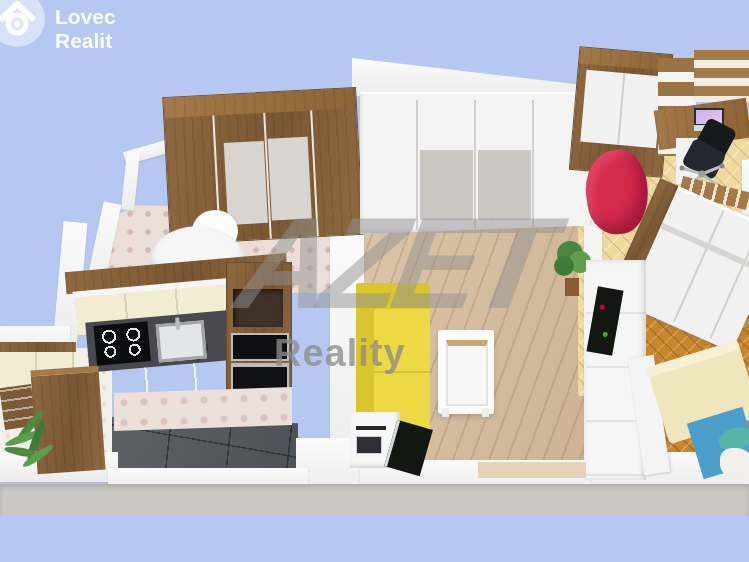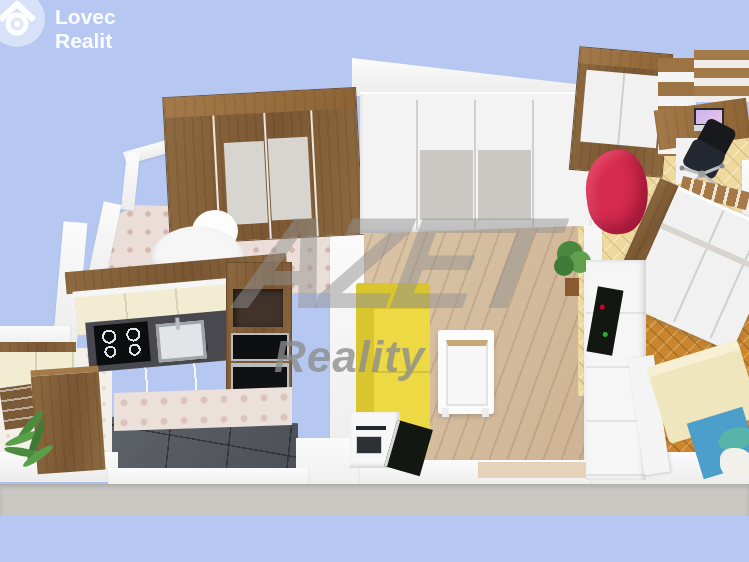--- a/index.html
+++ b/index.html
@@ -11,21 +11,21 @@
   .wood-light{background:repeating-linear-gradient(90deg,rgba(0,0,0,0.06) 0 2px,transparent 2px 10px),linear-gradient(100deg,#a57a4a,#8d6335);}
   .floor-pink{background:radial-gradient(circle at 9px 9px,rgba(193,146,138,0.5) 0 2.5px,transparent 3px),#ebded8;background-size:18px 18px;}
   .floor-plank{background:repeating-linear-gradient(110deg,rgba(120,85,55,0.18) 0 2px,transparent 2px 17px),linear-gradient(110deg,#dcc5a8,#cdb394);}
   .floor-herr-light{background:repeating-linear-gradient(45deg,rgba(160,120,60,0.25) 0 1.5px,transparent 1.5px 12px),repeating-linear-gradient(-45deg,rgba(255,255,255,0.35) 0 1.5px,transparent 1.5px 12px),#eeda9f;}
   .floor-herr-orange{background:repeating-linear-gradient(45deg,rgba(90,45,10,0.28) 0 1.5px,transparent 1.5px 11px),repeating-linear-gradient(-45deg,rgba(255,230,180,0.3) 0 1.5px,transparent 1.5px 11px),#c9862f;}
   .floor-tile-dark{background:repeating-linear-gradient(96deg,rgba(20,22,25,0.5) 0 1.5px,transparent 1.5px 60px),repeating-linear-gradient(8deg,rgba(20,22,25,0.5) 0 1.5px,transparent 1.5px 55px),linear-gradient(120deg,#5d6168,#4c5056);}
   .floor-tile-light{background:radial-gradient(circle at 8px 8px,rgba(205,170,160,0.3) 0 2px,transparent 2.5px),#f3efe9;background-size:16px 16px;}
   .seam{position:absolute;background:rgba(255,255,255,0.85);}
   .seam-grey{position:absolute;background:#cfcfcf;}
   #wm-azet{position:absolute;left:240px;top:198px;width:300px;font-size:130px;line-height:1;font-weight:bold;font-style:italic;letter-spacing:-9px;color:rgba(145,145,145,0.5);transform:skewX(-10deg);z-index:50;}
-  #wm-reality{position:absolute;left:274px;top:332px;font-size:44px;font-weight:bold;font-style:italic;letter-spacing:1px;color:rgba(140,140,140,0.78);z-index:50;}
+  #wm-reality{position:absolute;left:274px;top:332px;font-size:38px;font-weight:bold;letter-spacing:1px;color:rgba(140,140,140,0.78);z-index:50;}
   #logo{position:absolute;left:0;top:0;z-index:60;}
   #logo-text{position:absolute;left:55px;top:5px;color:rgba(255,255,255,0.95);font-size:21px;font-weight:bold;line-height:1.15;}
 </style>
 </head>
 <body>
 
 <div id="canvas" style="background-color: rgb(182, 200, 241);">
 
   <div class="abs floor-pink" style="left:103px;top:205px;width:258px;height:88px;clip-path:polygon(12% 0,100% 8%,100% 100%,0 100%,0 22%);"></div>
   <div class="abs floor-plank" style="left:338px;top:226px;width:255px;height:246px;"></div>

